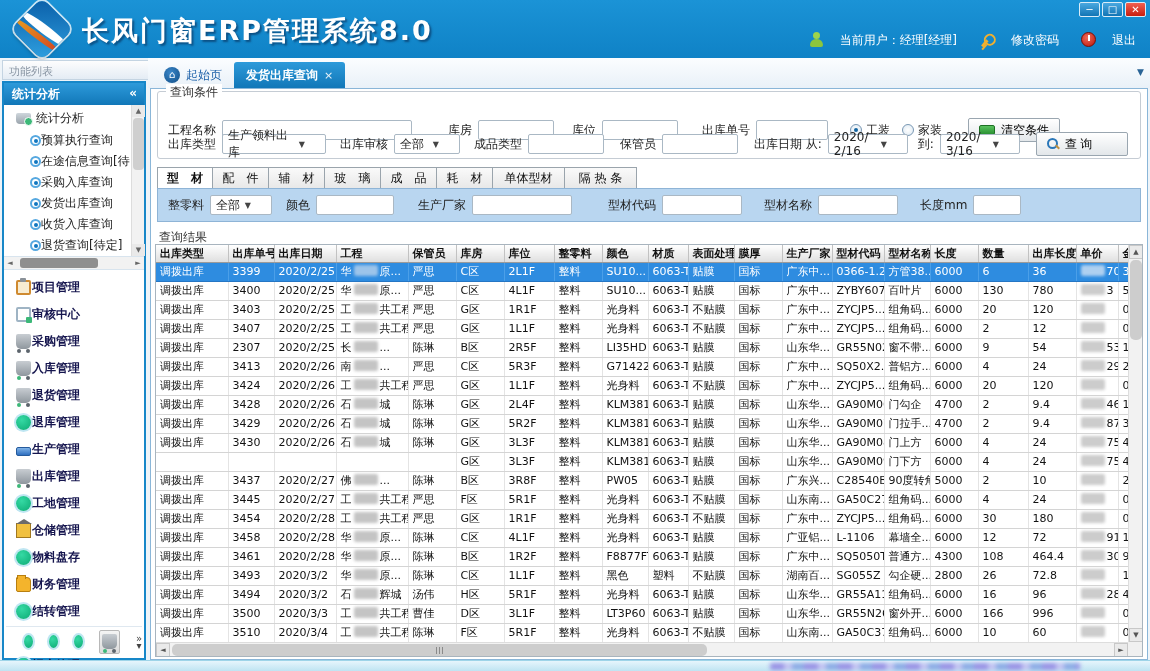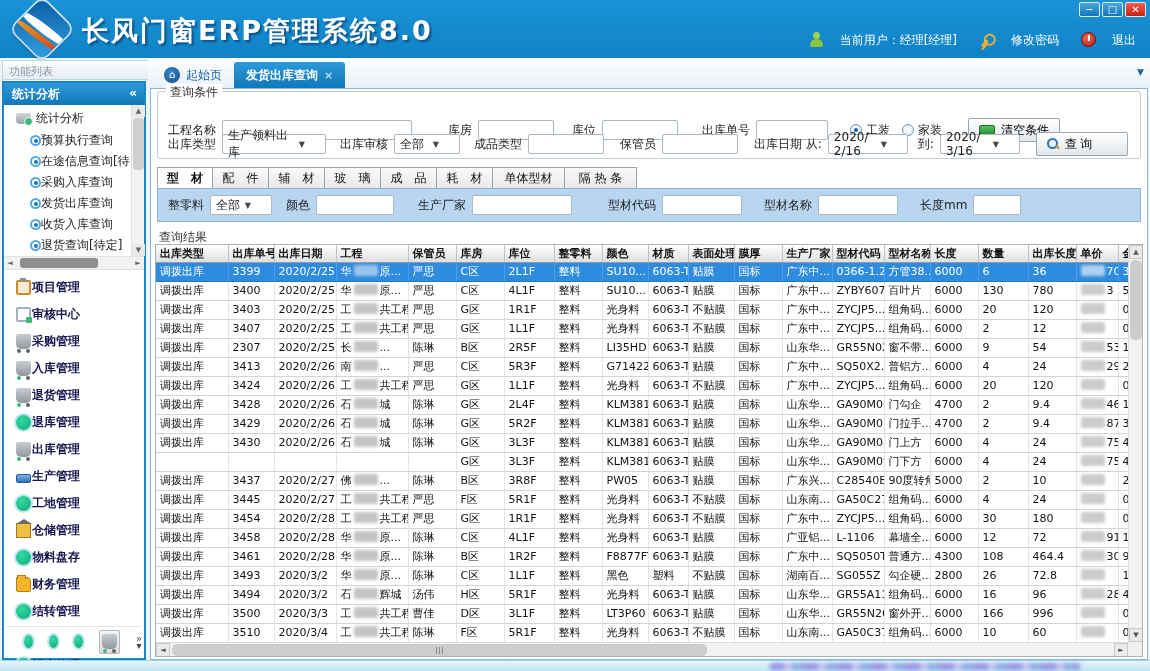--- a/index.html
+++ b/index.html
@@ -261,26 +261,26 @@
         </div>
         <div class="menu-item">
        <span class="mi mi-cart g"></span>
        <span class="menu-label">退货管理</span>
         </div>
         <div class="menu-item">
        <span class="mi mi-dot"></span>
        <span class="menu-label">退库管理</span>
         </div>
         <div class="menu-item">
+       <span class="mi mi-machine"></span>
+       <span class="menu-label">生产管理</span>
+        </div>
+        <div class="menu-item">
        <span class="mi mi-cart g"></span>
        <span class="menu-label">出库管理</span>
-        </div>
-        <div class="menu-item">
-       <span class="mi mi-machine"></span>
-       <span class="menu-label">生产管理</span>
         </div>
         <div class="menu-item">
        <span class="mi mi-dot"></span>
        <span class="menu-label">工地管理</span>
         </div>
         <div class="menu-item">
        <span class="mi mi-warehouse"></span>
        <span class="menu-label">仓储管理</span>
         </div>
         <div class="menu-item">

